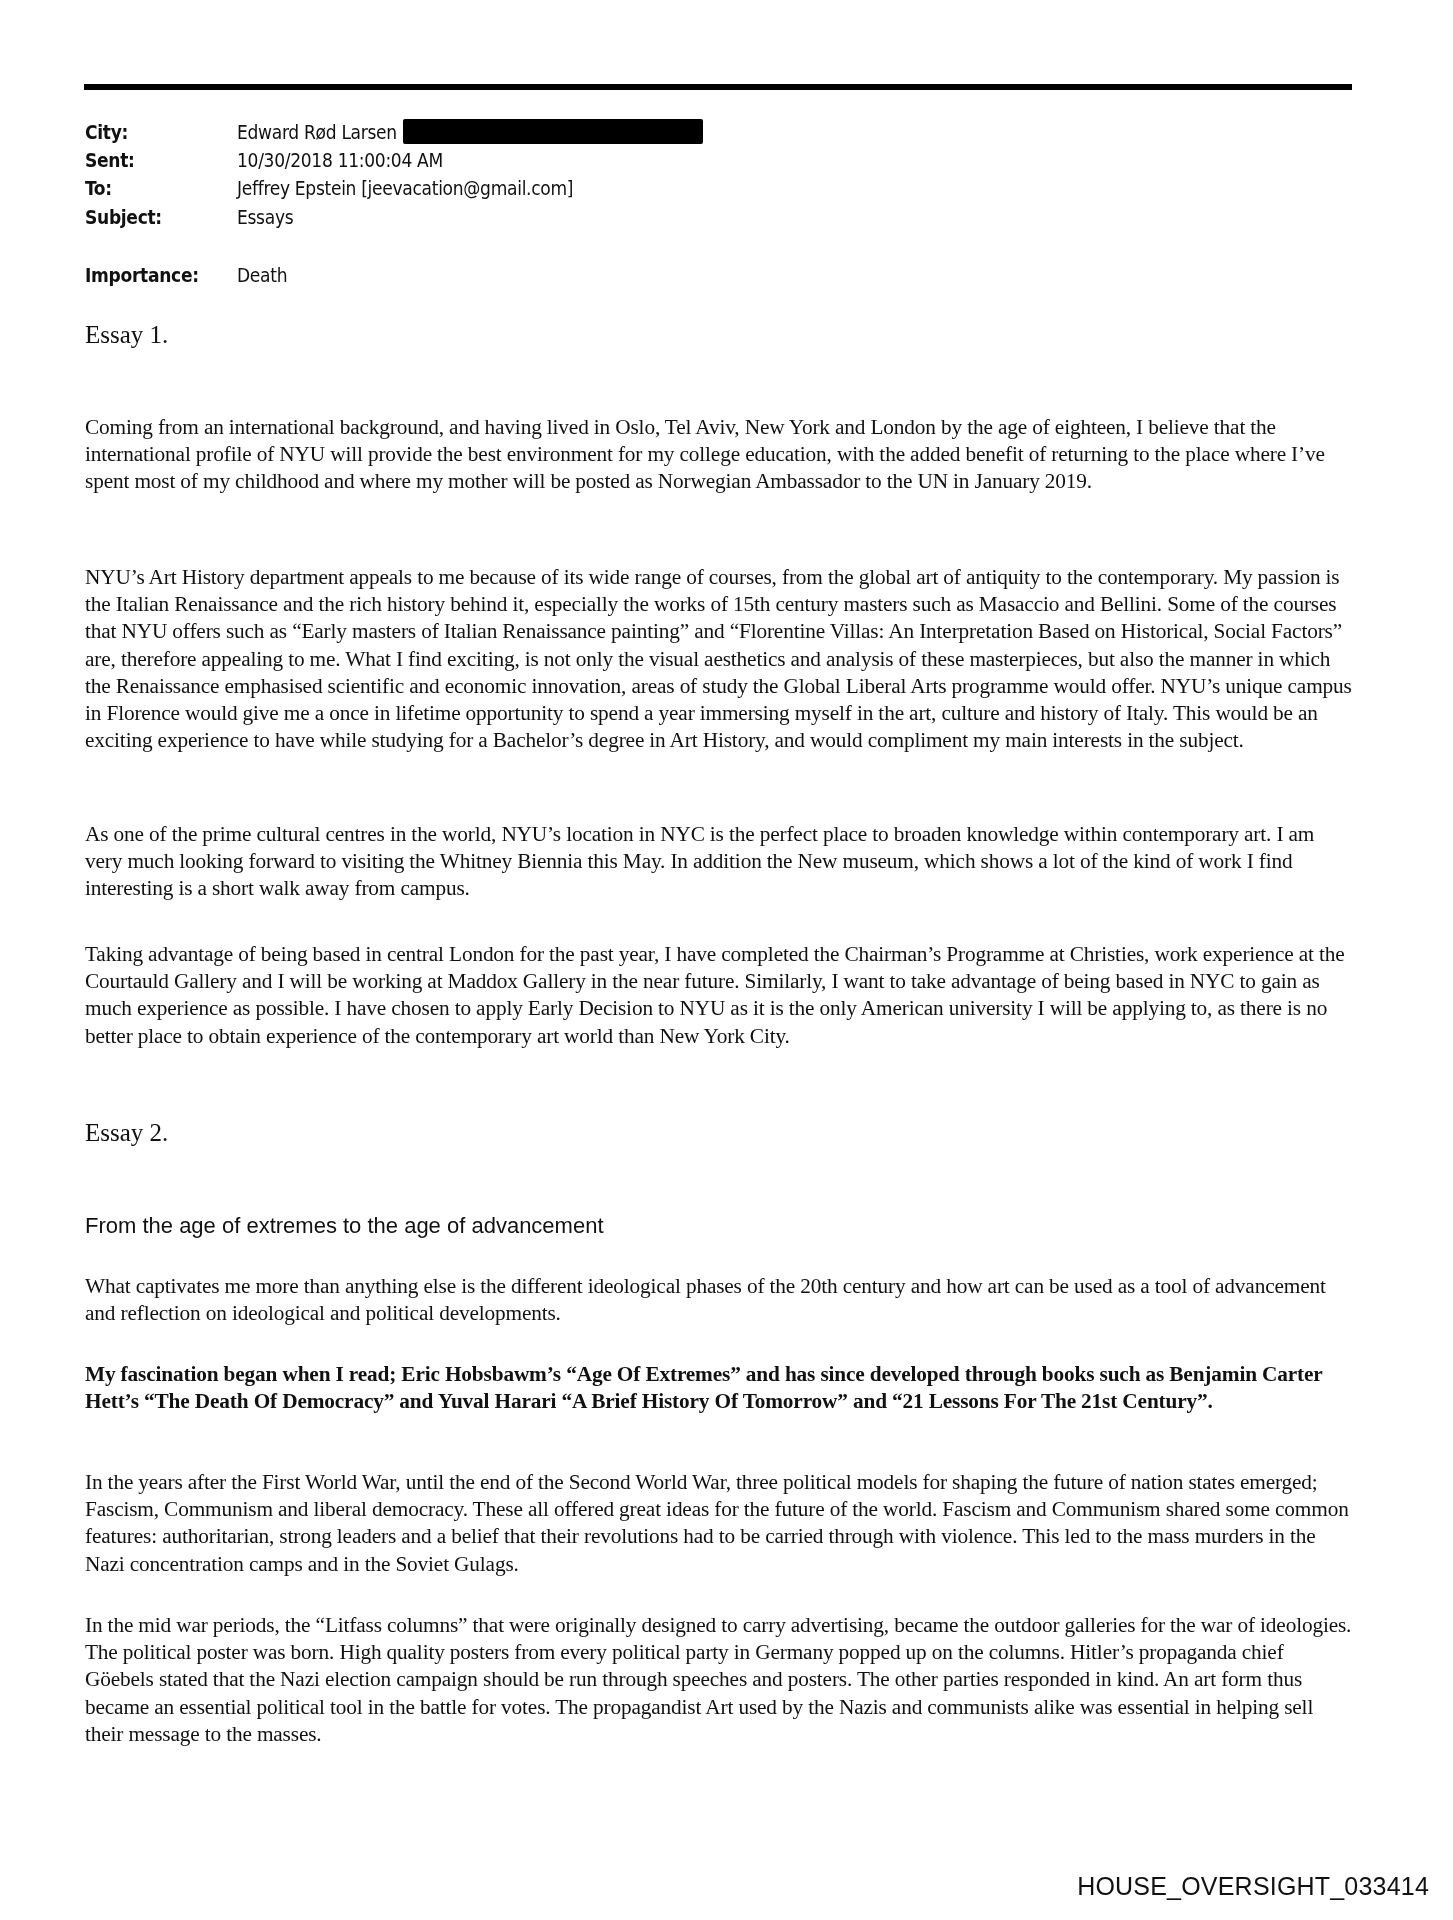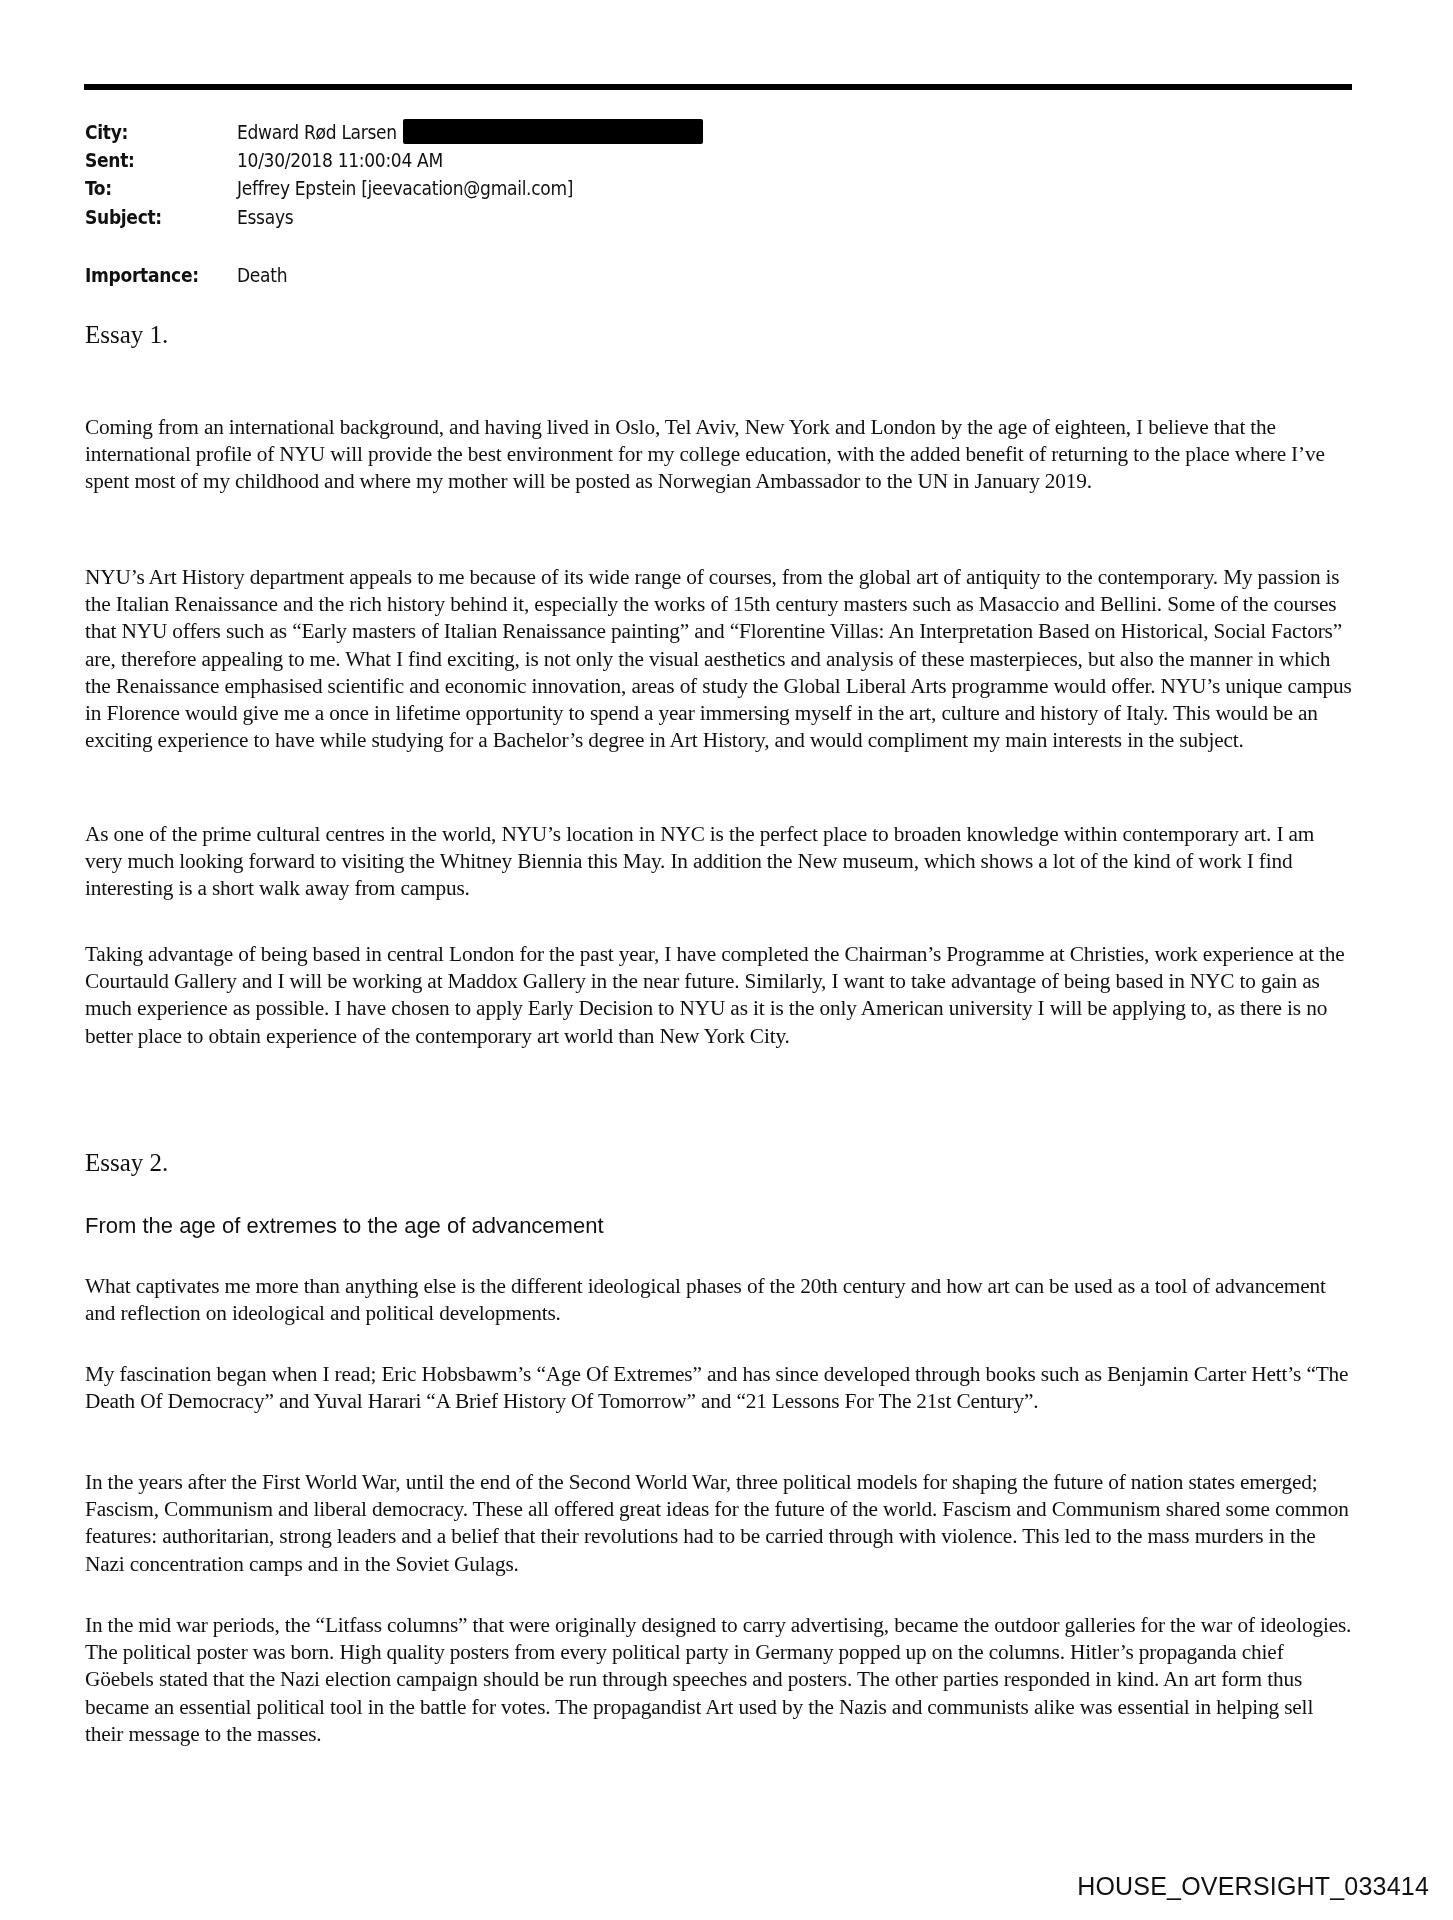--- a/index.html
+++ b/index.html
@@ -40,21 +40,21 @@
   <span class="val">Death</span>
 </div>
 
 <div class="essay-label" style="top:321px;">Essay 1.</div>
 
 <p class="body-text" style="top:414px;">Coming from an international background, and having lived in Oslo, Tel Aviv, New York and London by the age of eighteen, I believe that the international profile of NYU will provide the best environment for my college education, with the added benefit of returning to the place where I’ve spent most of my childhood and where my mother will be posted as Norwegian Ambassador to the UN in January 2019.</p>
 <p class="body-text" style="top:564px;">NYU’s Art History department appeals to me because of its wide range of courses, from the global art of antiquity to the contemporary. My passion is the Italian Renaissance and  the rich history behind it, especially the works of 15th century masters such as Masaccio and Bellini. Some of the courses that NYU offers such as “Early masters of Italian Renaissance painting” and “Florentine Villas: An Interpretation Based on Historical, Social Factors” are, therefore appealing to me. What I find exciting, is not only the visual aesthetics and analysis of these masterpieces, but also the manner in which the Renaissance emphasised scientific  and economic innovation, areas of study the Global Liberal Arts programme would offer. NYU’s unique campus in Florence would give me a once in lifetime opportunity to spend a year immersing myself in the art, culture and history of Italy. This would be an exciting experience to have while studying for a Bachelor’s degree in Art History, and would compliment my main interests in the subject.</p>
 <p class="body-text" style="top:821px;">As one of the prime cultural centres in the world, NYU’s location in NYC is the perfect place to broaden knowledge within contemporary art. I am very much looking forward to visiting the Whitney Biennia this May. In addition the New museum, which shows a lot of the kind of work I find interesting is a short walk away from campus.</p>
 <p class="body-text" style="top:941px;">Taking advantage of being based in central London for the past year, I have completed the Chairman’s Programme at Christies, work experience at the Courtauld Gallery and I will be working at Maddox  Gallery in the near future. Similarly, I want to take advantage of being based in NYC to gain as much experience as possible. I have chosen to apply Early Decision to NYU as it is the only American university I will be applying to, as there is no better place to obtain experience of the contemporary art world than New York City.</p>
 
-<div class="essay-label" style="top:1119px;margin-top:30px;">Essay 2.</div>
+<div class="essay-label" style="top:1119px;">Essay 2.</div>
 <div class="essay-title">From the age of extremes to the age of advancement</div>
 
 <p class="body-text" style="top:1273px;">What captivates me more than anything else is the different ideological phases of the 20th century and how art can be used as a tool of advancement and reflection on ideological and political developments.</p>
-<p class="body-text" style="top:1361px;">My fascination began when I read; Eric Hobsbawm’s “Age Of Extremes” and has since developed through books such as Benjamin Carter Hett’s “The Death Of Democracy” and Yuval Harari “A Brief History Of Tomorrow” and “21 Lessons For The 21st Century”.</p>
+<p class="body-text" style="top:1361px;font-weight:bold;">My fascination began when I read; Eric Hobsbawm’s “Age Of Extremes” and has since developed through books such as Benjamin Carter Hett’s “The Death Of Democracy” and Yuval Harari “A Brief History Of Tomorrow” and “21 Lessons For The 21st Century”.</p>
 <p class="body-text" style="top:1469px;">In the years after the First World War, until the end of the Second World War, three political models for shaping the future of nation states emerged; Fascism, Communism and liberal democracy. These all offered great ideas for the future of the world. Fascism and Communism shared some common features: authoritarian, strong  leaders and a belief that their revolutions had to be carried through with violence. This led to the mass murders in the Nazi concentration camps and in the Soviet Gulags.</p>
 <p class="body-text" style="top:1612px;">In the mid war periods, the “Litfass columns” that were originally designed to carry advertising, became the outdoor galleries for the war of ideologies. The political poster was born. High quality posters from every political party in Germany popped up on the columns. Hitler’s propaganda chief Göebels stated that the Nazi election campaign should be run through speeches and posters. The other parties responded in kind. An art form thus became an essential political tool in the battle for votes. The propagandist Art used by the Nazis and communists alike was essential in helping sell their message to the masses.</p>
 
 <div class="footer">HOUSE_OVERSIGHT_033414</div>
 
 </body></html>

